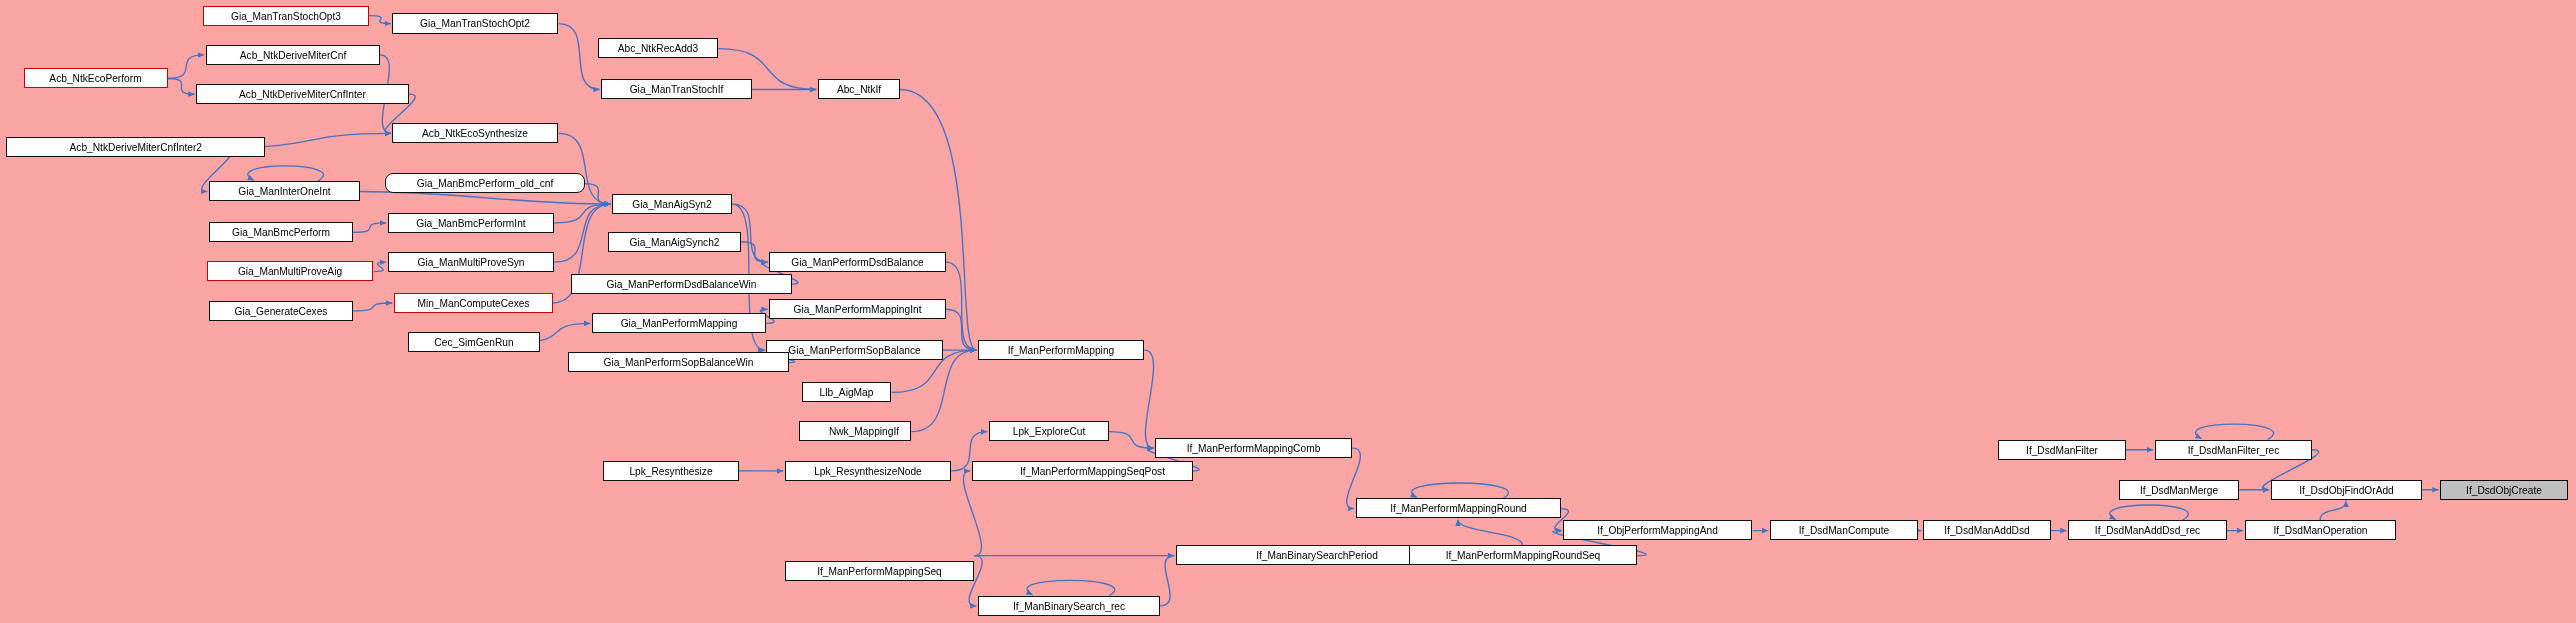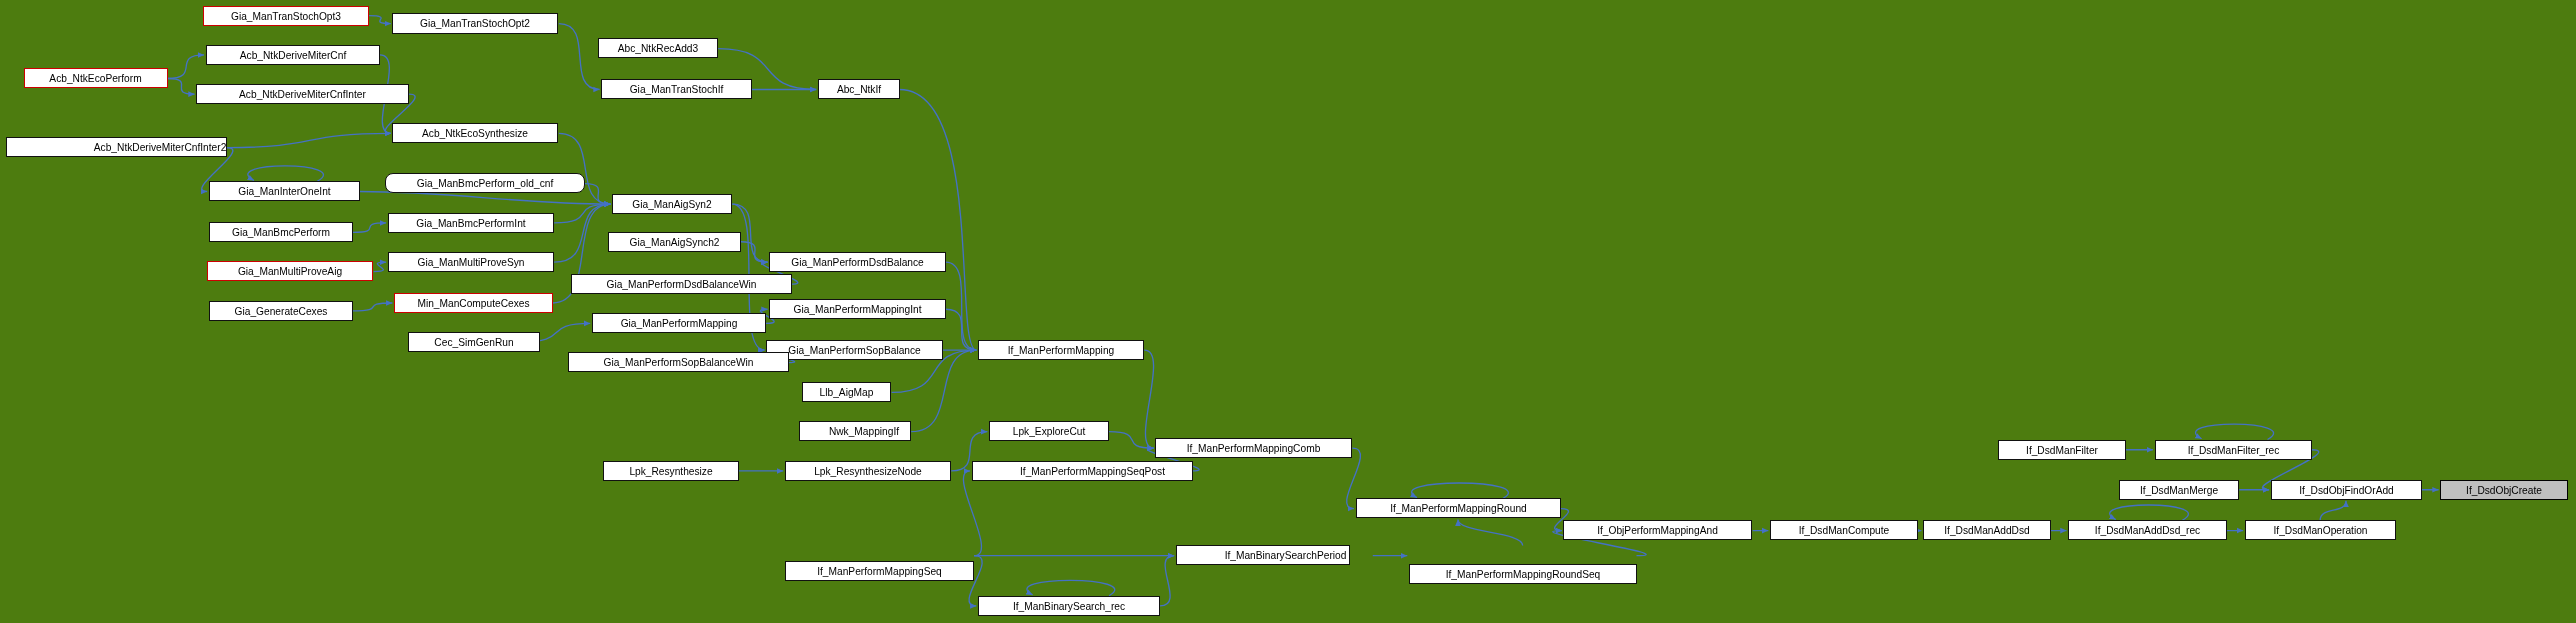--- a/index.html
+++ b/index.html
@@ -24,21 +24,21 @@
     white-space:nowrap;
     overflow:hidden;
     cursor:pointer;
   }
   .node.red{border-color:#cc0000;}
   .node.target{background:#bfbfbf;border-color:#000;cursor:default;}
 </style>
 </head>
 <body>
 
-<div id="canvas" style="background: #4d7c0f; text-decoration: underline;">
+<div id="canvas" style="background: #fca5a5; text-decoration: underline;">
     <svg id="edges" width="2576" height="624" viewBox="0 0 3282 795">
       <defs>
         <marker id="arr" viewBox="0 0 10 10" refX="9" refY="5" markerWidth="9" markerHeight="9" orient="auto" markerUnits="userSpaceOnUse">
           <path d="M0,1 L9,5 L0,9 z" fill="#4472c4"></path>
         </marker>
       </defs>
       <path d="M 470 20 C 505 20, 465 30, 498 30" fill="none" stroke="#4472c4" stroke-width="1.7" marker-end="url(#arr)"></path>
       <path d="M 712 30 C 759 30, 719 114, 764 114" fill="none" stroke="#4472c4" stroke-width="1.7" marker-end="url(#arr)"></path>
       <path d="M 958 114 C 1020 114, 980 114, 1040 114" fill="none" stroke="#4472c4" stroke-width="1.7" marker-end="url(#arr)"></path>
       <path d="M 915 62 C 998.5 62, 958.5 114, 1040 114" fill="none" stroke="#4472c4" stroke-width="1.7" marker-end="url(#arr)"></path>
@@ -101,21 +101,21 @@
     </svg>
     <div class="node red" style="left: 203px; top: 5.5px; width: 166px;">Gia_ManTranStochOpt3</div>
     <div class="node" style="left: 392px; top: 13.3px; width: 166px;">Gia_ManTranStochOpt2</div>
     <div class="node" style="left: 206px; top: 45px; width: 174px;">Acb_NtkDeriveMiterCnf</div>
     <div class="node red" style="left: 23.5px; top: 68px; width: 144px;">Acb_NtkEcoPerform</div>
     <div class="node" style="left: 196px; top: 84px; width: 213px;">Acb_NtkDeriveMiterCnfInter</div>
     <div class="node" style="left: 598px; top: 38px; width: 120px;">Abc_NtkRecAdd3</div>
     <div class="node" style="left: 601px; top: 79px; width: 151px;">Gia_ManTranStochIf</div>
     <div class="node" style="left: 818px; top: 79px; width: 82px;">Abc_NtkIf</div>
     <div class="node" style="left: 392px; top: 123px; width: 166px;">Acb_NtkEcoSynthesize</div>
-    <div class="node" style="left: 6.3px; top: 137px; width: 221px; text-align: right;">Acb_NtkDeriveMiterCnfInter2</div>
+    <div class="node" style="left: 6.3px; top: 137px; width: 259px;">Acb_NtkDeriveMiterCnfInter2</div>
     <div class="node" style="left: 209px; top: 181px; width: 151px;">Gia_ManInterOneInt</div>
     <div class="node" style="left: 385px; top: 173px; width: 200px; border-radius: 8px;">Gia_ManBmcPerform_old_cnf</div>
     <div class="node" style="left: 612px; top: 194px; width: 120px;">Gia_ManAigSyn2</div>
     <div class="node" style="left: 209px; top: 222px; width: 144px;">Gia_ManBmcPerform</div>
     <div class="node" style="left: 388px; top: 213px; width: 166px;">Gia_ManBmcPerformInt</div>
     <div class="node" style="left: 608px; top: 232px; width: 133px;">Gia_ManAigSynch2</div>
     <div class="node red" style="left: 207px; top: 261px; width: 166px;">Gia_ManMultiProveAig</div>
     <div class="node" style="left: 388px; top: 252px; width: 166px;">Gia_ManMultiProveSyn</div>
     <div class="node" style="left: 769px; top: 252px; width: 177px;">Gia_ManPerformDsdBalance</div>
     <div class="node" style="left: 571px; top: 274px; width: 221px;">Gia_ManPerformDsdBalanceWin</div>
@@ -139,17 +139,17 @@
     <div class="node" style="left: 2119px; top: 480px; width: 120px;">If_DsdManMerge</div>
     <div class="node" style="left: 2271px; top: 480px; width: 151px;">If_DsdObjFindOrAdd</div>
     <div class="node target" style="left: 2440px; top: 480px; width: 128px;">If_DsdObjCreate</div>
     <div class="node" style="left: 1356px; top: 498px; width: 205px;">If_ManPerformMappingRound</div>
     <div class="node" style="left: 1563px; top: 520px; width: 189px;">If_ObjPerformMappingAnd</div>
     <div class="node" style="left: 1770px; top: 520px; width: 148px;">If_DsdManCompute</div>
     <div class="node" style="left: 1923px; top: 520px; width: 128px;">If_DsdManAddDsd</div>
     <div class="node" style="left: 2068px; top: 520px; width: 159px;">If_DsdManAddDsd_rec</div>
     <div class="node" style="left: 2245px; top: 520px; width: 151px;">If_DsdManOperation</div>
     <div class="node" style="left: 785px; top: 545px; width: 189px; margin-top: 16px;">If_ManPerformMappingSeq</div>
-    <div class="node" style="left: 1176px; top: 545px; width: 174px; padding-left: 45px;">If_ManBinarySearchPeriod</div>
-    <div class="node" style="left: 1409px; top: 564px; width: 228px;">If_ManPerformMappingRoundSeq</div>
+    <div class="node" style="left: 1176px; top: 545px; width: 237px; padding-left: 45px;">If_ManBinarySearchPeriod</div>
+    <div class="node" style="left: 1409px; top: 545px; width: 228px;">If_ManPerformMappingRoundSeq</div>
     <div class="node" style="left: 978px; top: 596px; width: 182px;">If_ManBinarySearch_rec</div>
   </div>
 
 
 </body></html>

